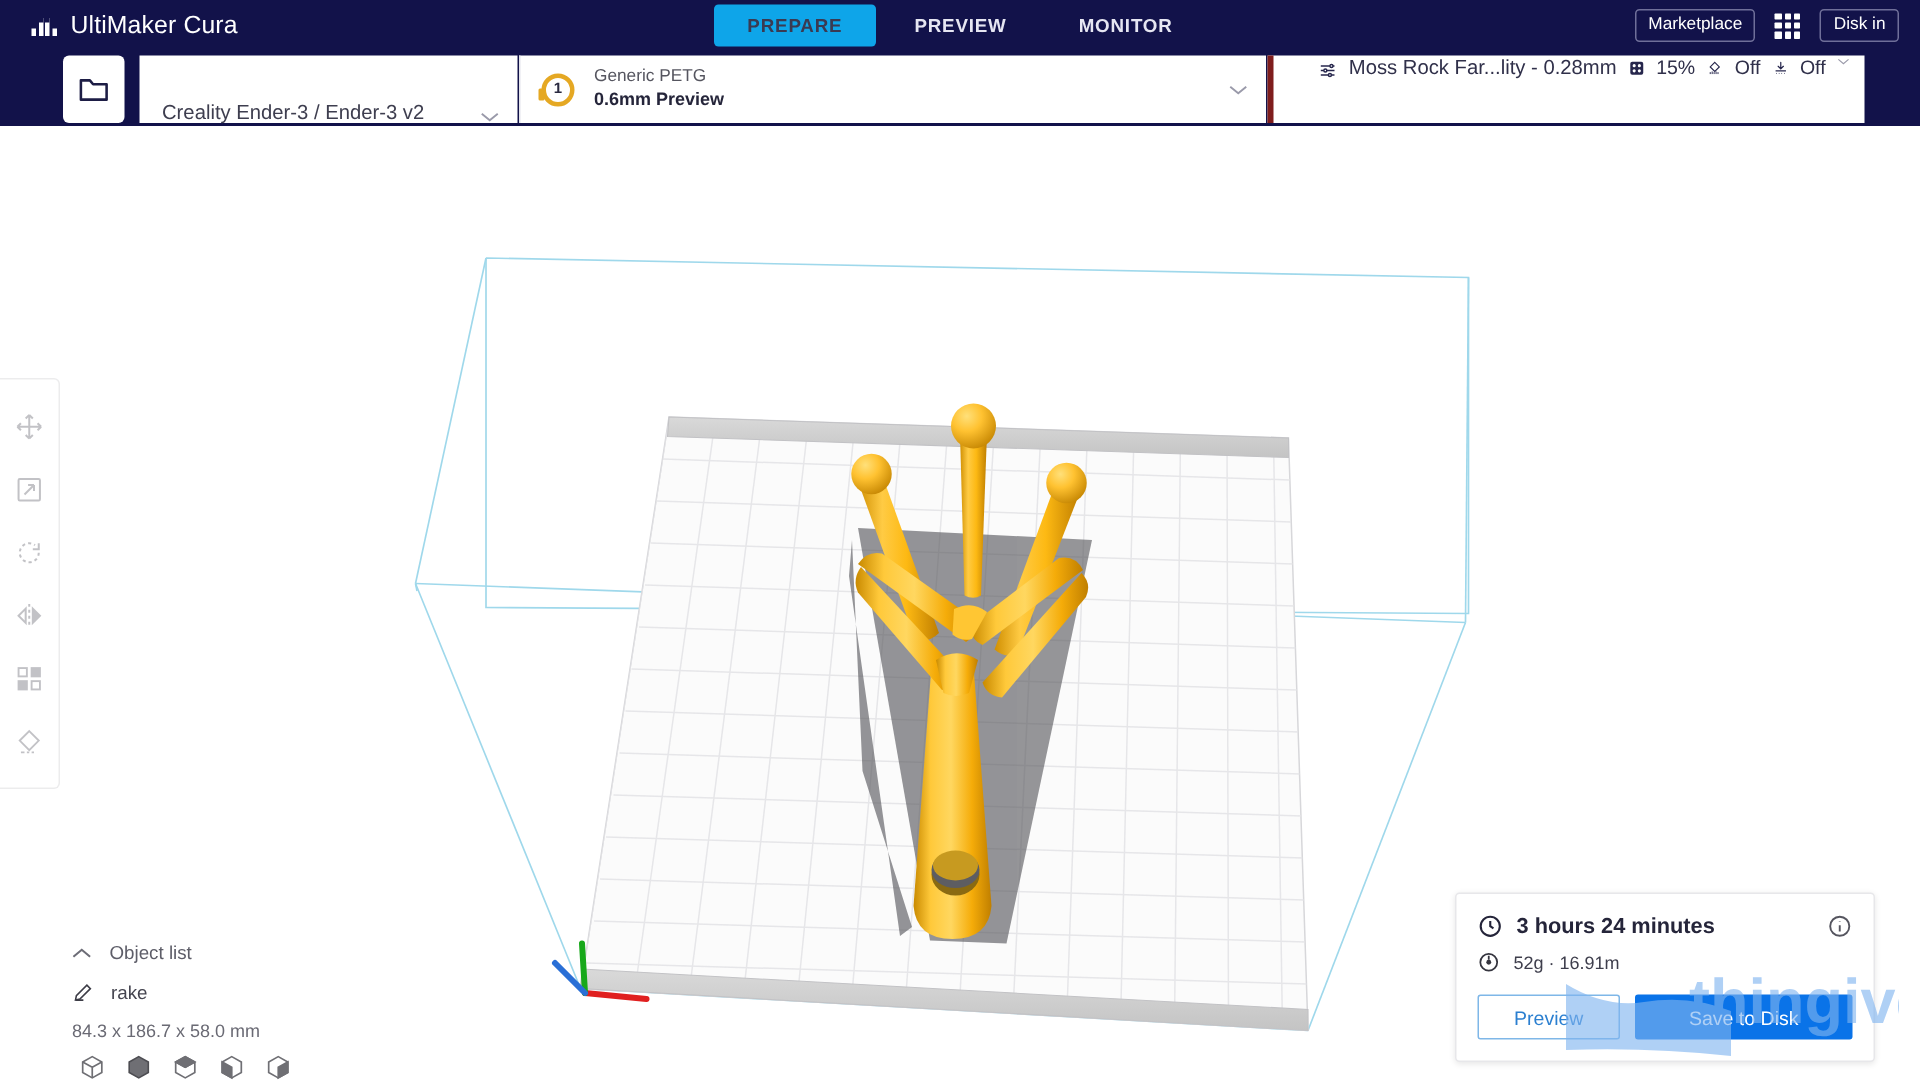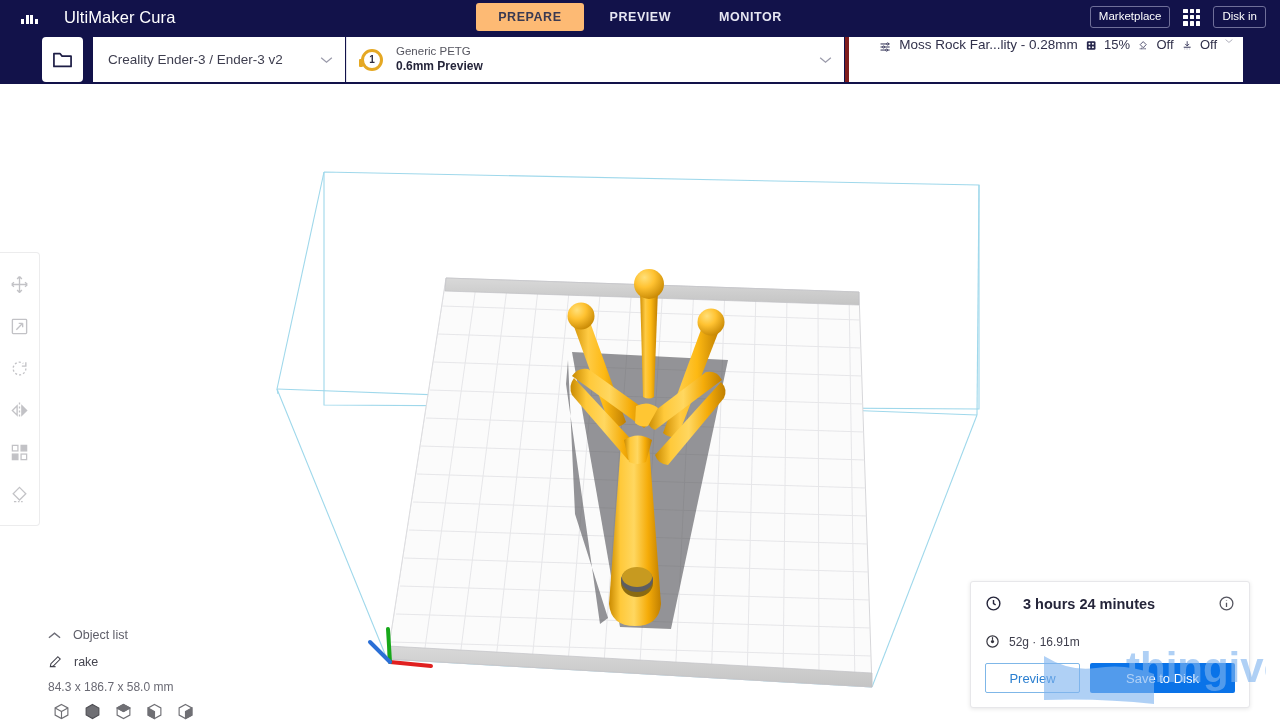--- a/index.html
+++ b/index.html
@@ -9,21 +9,21 @@
     font-family: "Liberation Sans", sans-serif;
     background: #ffffff;
   }
 
   
   .topbar {
     position: absolute; left: 0; top: 0; width: 1280px; height: 34px;
     background: #12124a;
     display: flex; align-items: center;
   }
-  .brand { display: flex; align-items: center; gap: 26px; margin-left: 21px; }
+  .brand { display: flex; align-items: center; gap: 9px; margin-left: 21px; }
   .brand-mark { width: 17px; height: 14px; position: relative; }
   .brand-mark i {
     position: absolute; bottom: 0; width: 3px; background: #ffffff; display: block;
   }
   .brand-mark i:nth-child(1) { left: 0px;  height: 5px; }
   .brand-mark i:nth-child(2) { left: 4.5px; height: 12px; }
   .brand-mark i:nth-child(3) { left: 9px;  height: 12px; }
   .brand-mark i:nth-child(4) { left: 13.5px; height: 5px; }
   .brand-mark i:nth-child(2)::after,
   .brand-mark i:nth-child(3)::after {
@@ -37,21 +37,21 @@
     position: absolute; left: 0; top: 0; width: 1280px; height: 34px;
     display: flex; align-items: center; justify-content: center; gap: 4px;
     pointer-events: none;
   }
   .tab {
     pointer-events: auto;
     font-size: 12.5px; font-weight: bold; letter-spacing: .55px;
     color: #e6e6f2; padding: 7px 22px; border-radius: 3px;
     background: transparent;
   }
-  .tab.active { background: #fdba74; color: #3a3a52; }
+  .tab.active { background: #0ea5e9; color: #3a3a52; }
 
   .topright {
     position: absolute; right: 14px; top: 0; height: 34px;
     display: flex; align-items: center; gap: 13px;
   }
   .pill-btn {
     border: 1px solid #6f6f99; border-radius: 3px;
     color: #ffffff; font-size: 11.5px; padding: 3px 8px 4px;
     background: transparent; line-height: 1.2;
   }
@@ -68,21 +68,21 @@
     background: #12124a;
   }
   .open-file-btn {
     position: absolute; left: 42px; top: 37px; width: 41px; height: 45px;
     background: #ffffff; border-radius: 4px;
     display: flex; align-items: center; justify-content: center;
   }
   .machine-box {
     position: absolute; left: 93px; top: 37px; width: 252px; height: 45px;
     background: #ffffff;
-    display: flex; align-items: center; padding: 0 12px 0 15px;
+    display: flex; align-items: flex-end; padding: 0 12px 0 15px;
   }
   .machine-label { font-size: 13.5px; color: #3e3e4f; flex: 1; }
 
   .material-box {
     position: absolute; left: 346px; top: 37px; width: 498px; height: 45px;
     background: #ffffff; border-left: 1px solid #e4e4ec;
     display: flex; align-items: center; padding: 0 12px 0 14px;
   }
   .extruder-badge {
     width: 22px; height: 22px; border-radius: 50%;
@@ -143,25 +143,25 @@
   }
   .vm-btn { width: 22px; height: 22px; display:flex; align-items:center; justify-content:center; }
 
   
   .printcard {
     position: absolute; right: 30px; bottom: 20px; width: 280px;
     background: #ffffff; border: 1px solid #e7e7ea; border-radius: 3px;
     box-shadow: 0 1px 4px rgba(0,0,0,.10);
     padding: 13px 14px 14px;
   }
-  .pc-row1 { display: flex; align-items: center; gap: 12px; }
+  .pc-row1 { display: flex; align-items: center; }
   .pc-time {
     font-size: 14.5px; font-weight: bold; color: #25253a; margin-left: 9px; flex: 1;
   }
-  .pc-row2 { display: flex; align-items: flex-end; margin-top: 22px; }
+  .pc-row2 { display: flex; align-items: flex-end; margin-top: 8px; }
   .pc-mat { font-size: 12px; color: #3e3e4c; margin-left: 9px; }
   .pc-actions { display: flex; gap: 10px; margin-top: 14px; }
   .btn-preview {
     flex: 0 0 95px; height: 30px; border: 1px solid #7fb7e8; border-radius: 2px;
     background: #ffffff; color: #2b7fd0; font-size: 13px;
     display: flex; align-items: center; justify-content: center;
   }
   .btn-save {
     flex: 1; height: 30px; border: none; border-radius: 2px;
     background: #0a73e8; color: #ffffff; font-size: 13px;

